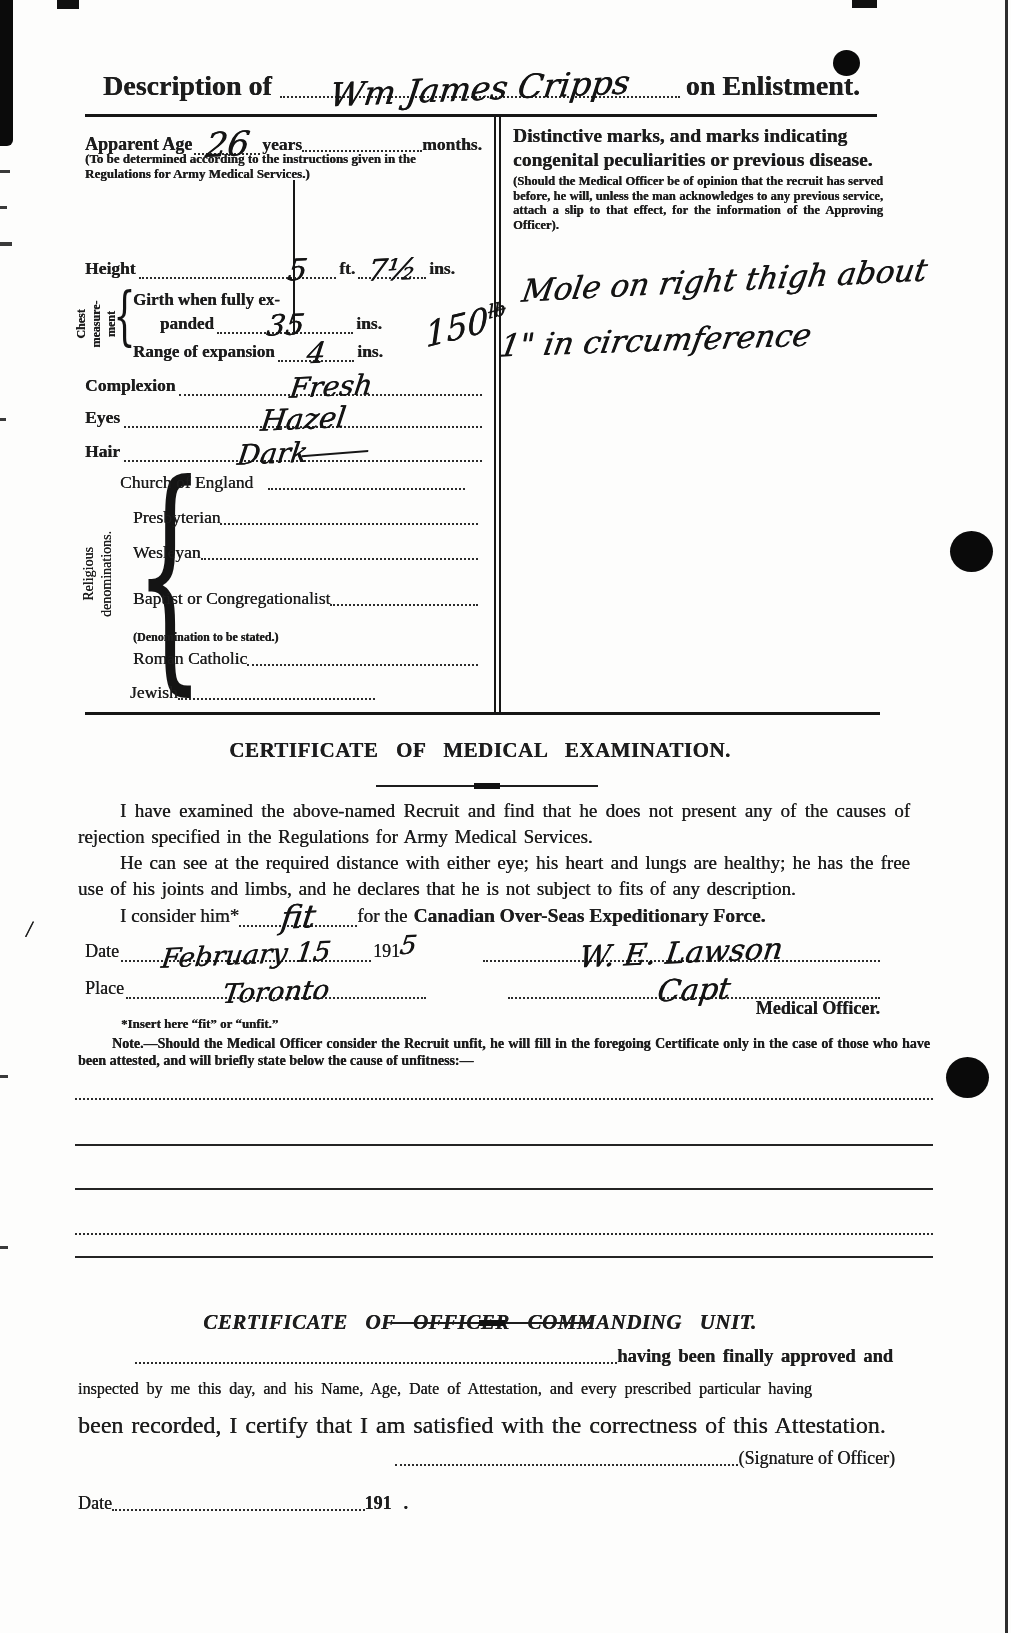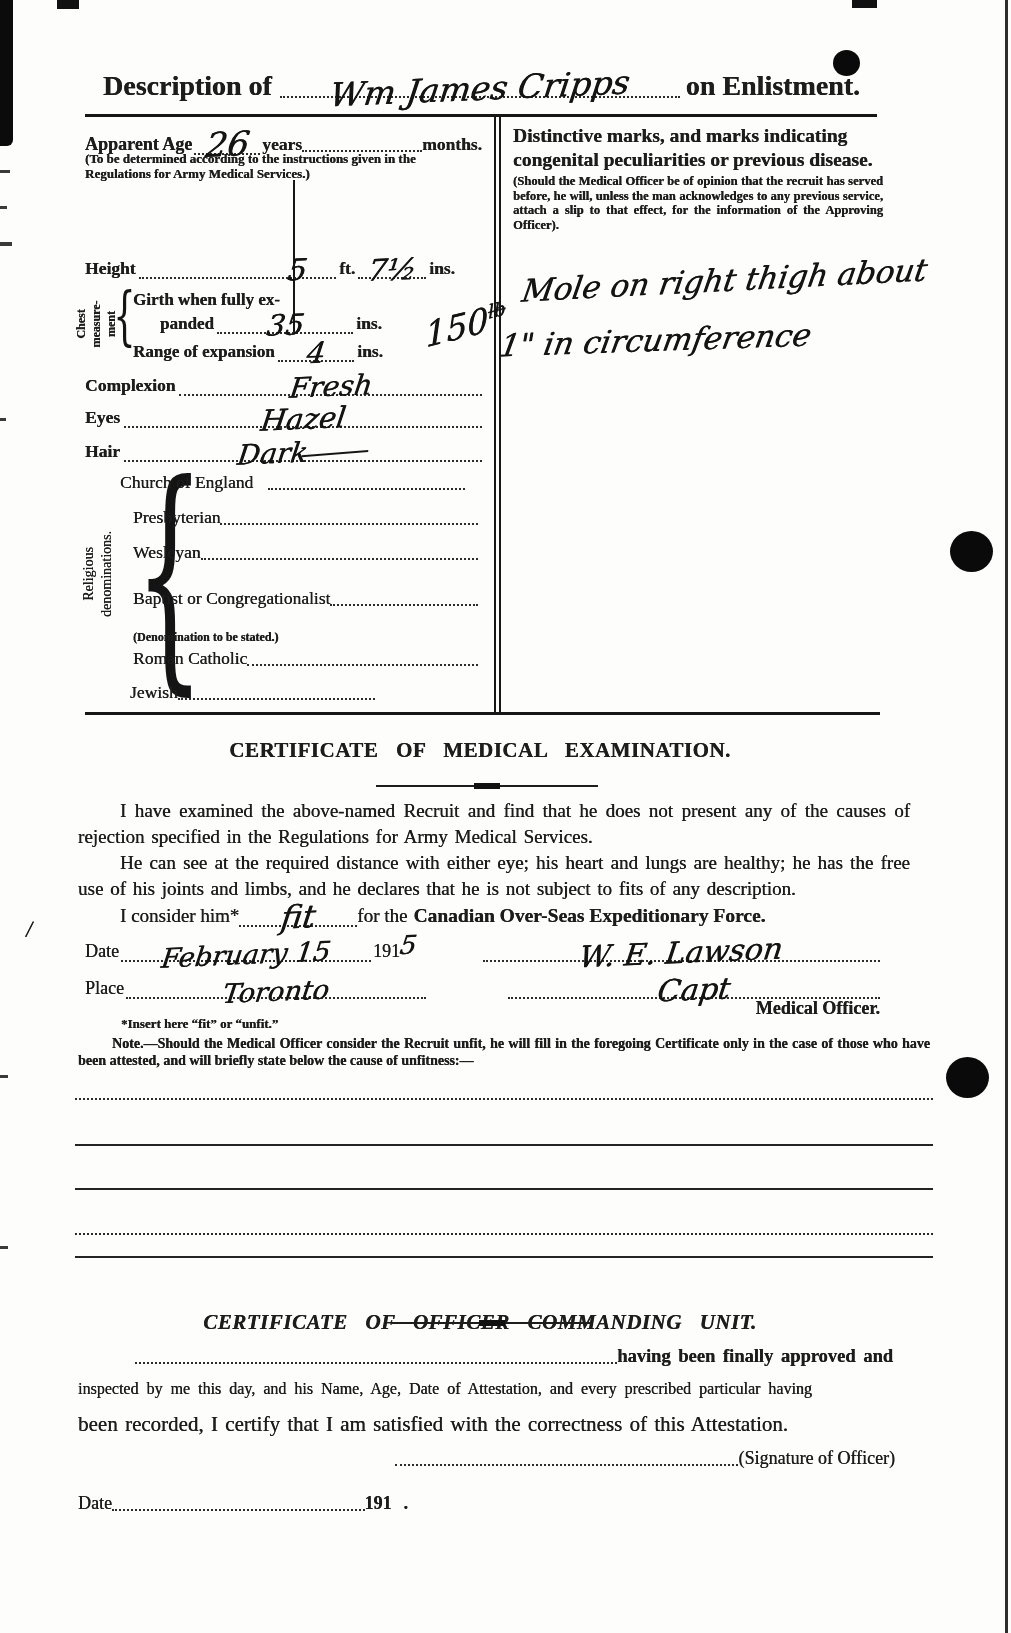--- a/index.html
+++ b/index.html
@@ -221,21 +221,21 @@
   <div class="abs h1" style="left:80px;top:1310px;width:800px;font-style:italic;">CERTIFICATE OF OFFICER COMMANDING UNIT.</div>
   <div class="divider" style="left:392px;top:1322px;width:200px;">
       <span></span>
     </div>
 
   <div class="row" style="left:135px;top:1346px;width:758px;">
     <span class="lead"></span>
     <span class="lbl" style="font-size:18.5px;word-spacing:3px;">having been finally approved and</span>
   </div>
   <div class="abs plain" style="left:78px;top:1380px;width:834px;font-size:16px;word-spacing:4px;">inspected by me this day, and his Name, Age, Date of Attestation, and every prescribed  particular  having</div>
-  <div class="abs plain" style="left:78px;top:1412px;width:834px;font-size:21px;word-spacing:2px;">been recorded, I certify that I am satisfied with the correctness of this Attestation.</div>
+  <div class="abs plain" style="left:78px;top:1412px;width:834px;font-size:24px;word-spacing:2px;">been recorded, I certify that I am satisfied with the correctness of this Attestation.</div>
 
   <div class="row" style="left:395px;top:1448px;width:500px;">
     <span class="lead"></span>
     <span class="lbl plain" style="font-size:18px;">(Signature of Officer)</span>
   </div>
 
   <div class="row" style="left:78px;top:1493px;width:330px;">
     <span class="lbl plain" style="font-size:18px;">Date</span>
     <span class="lead"></span>
     <span class="lbl" style="font-size:18px;">191</span>

